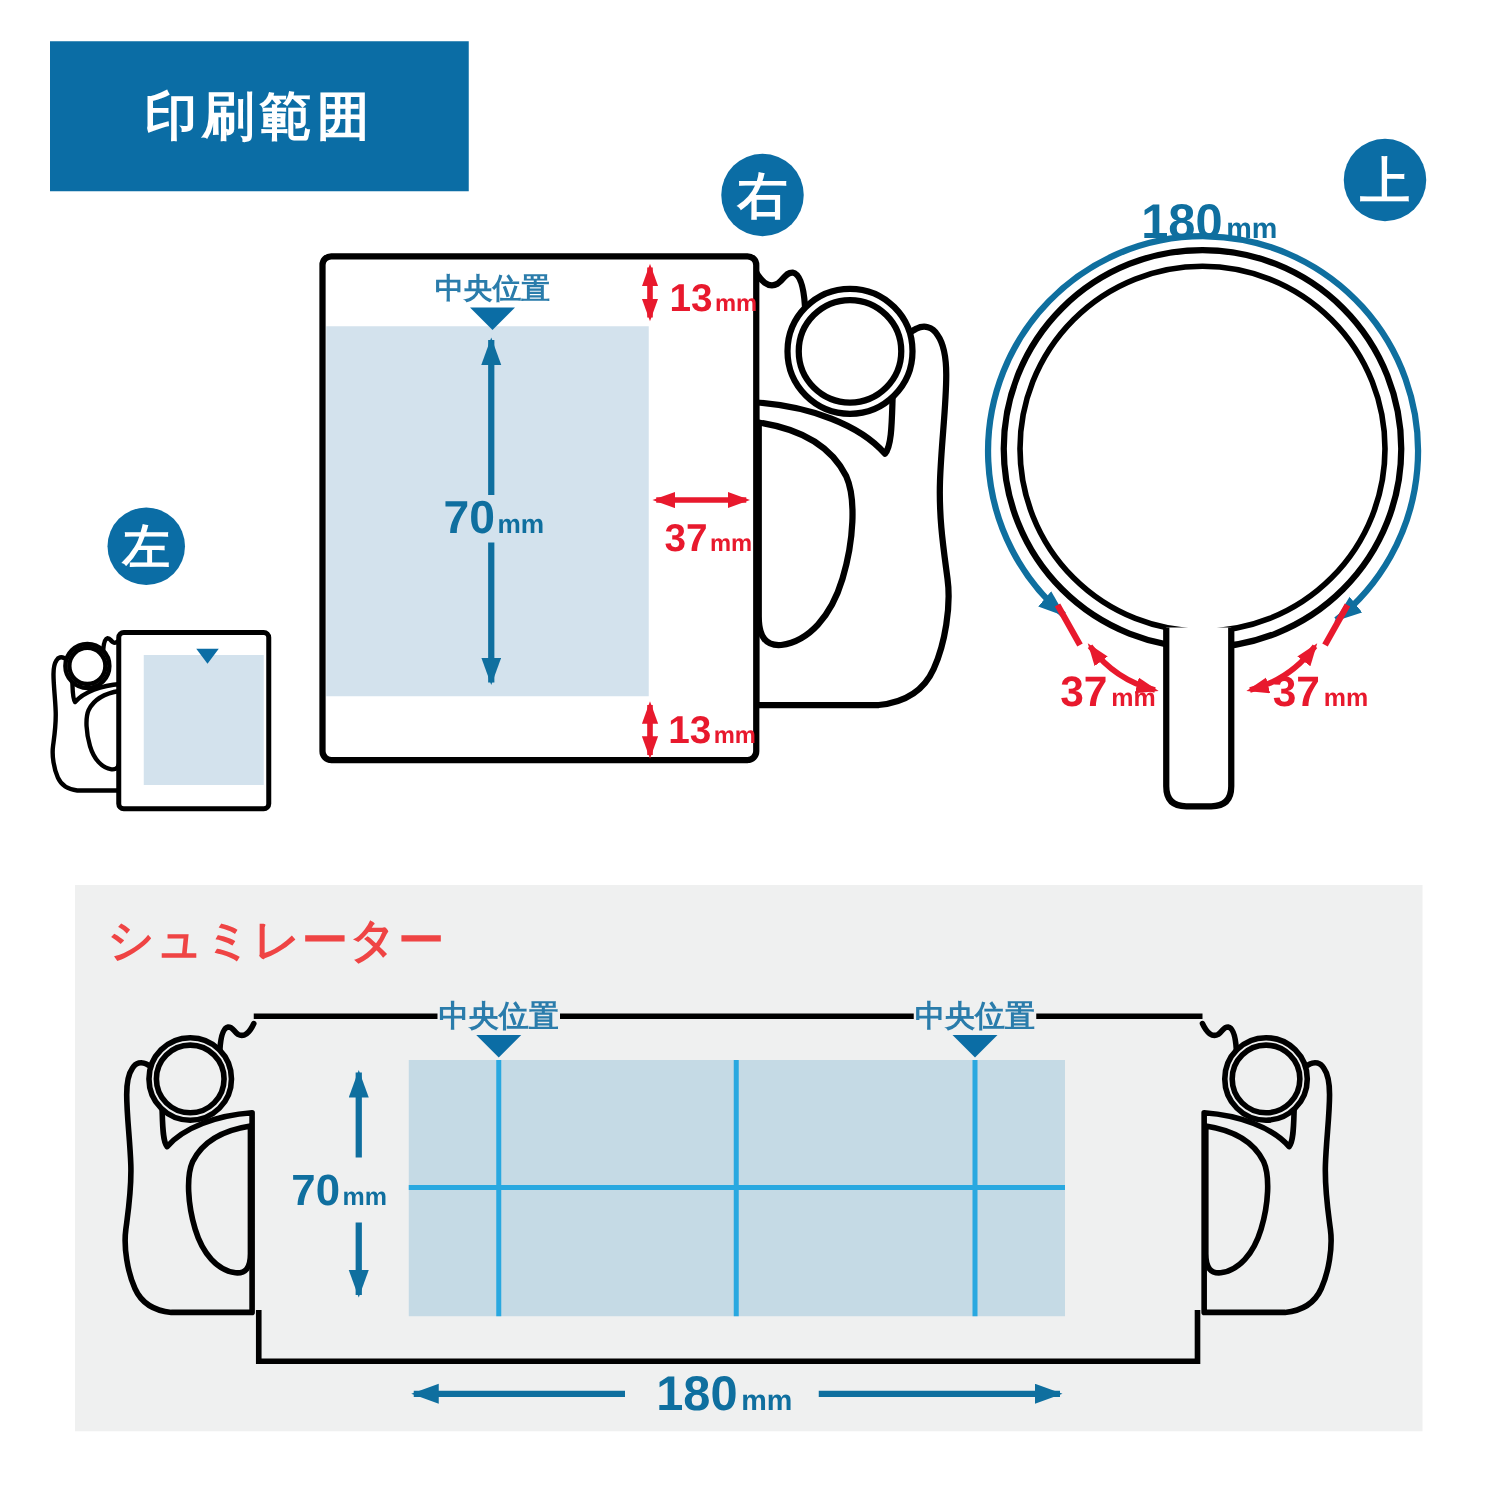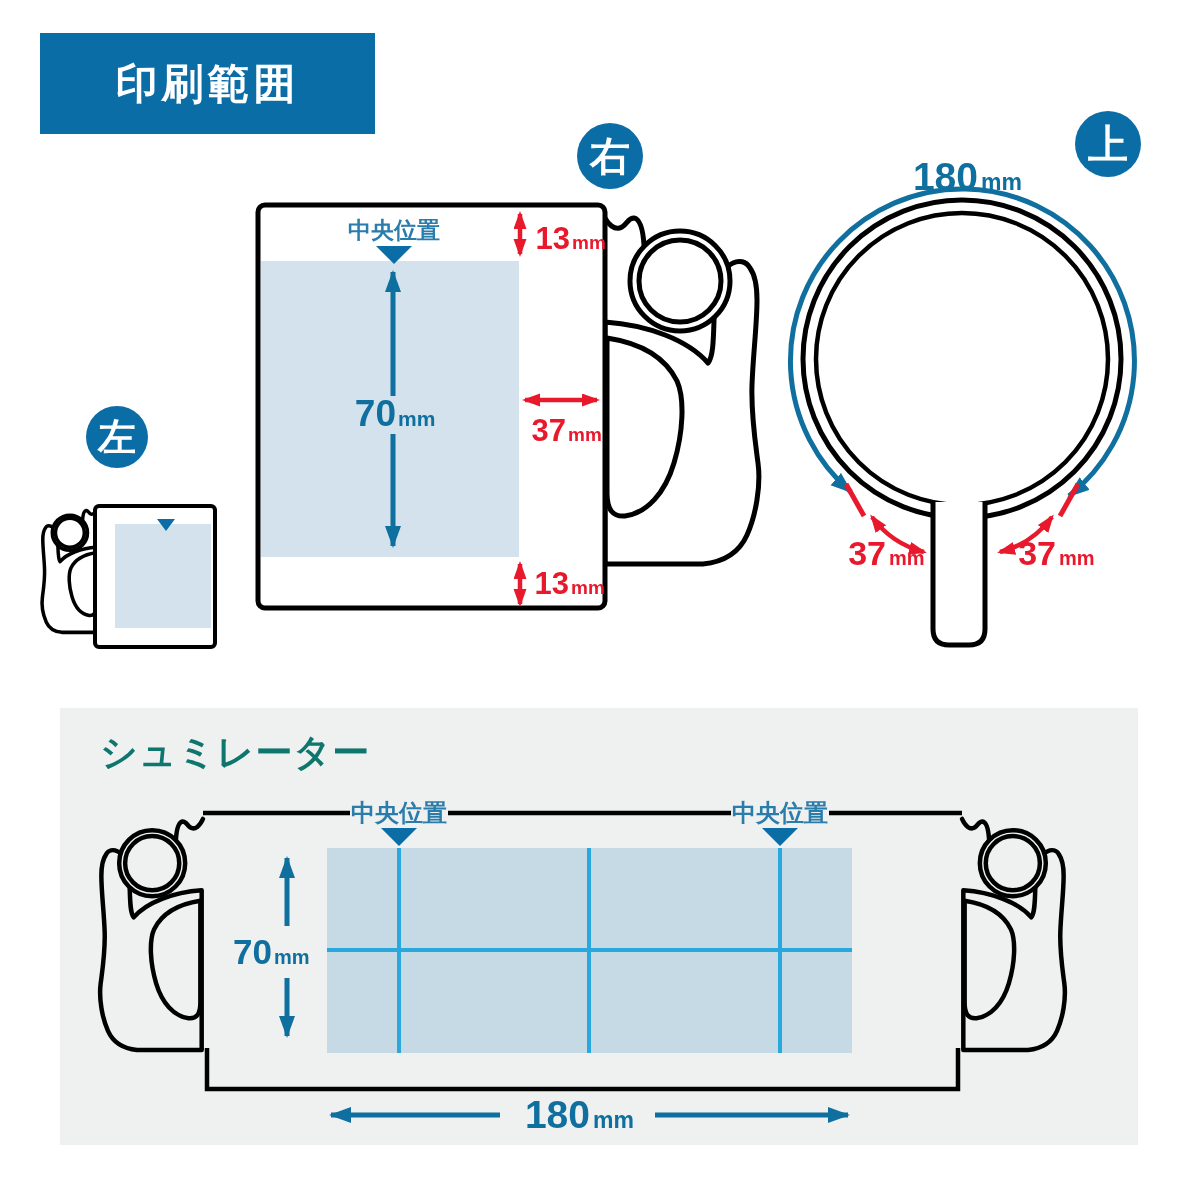--- a/index.html
+++ b/index.html
@@ -1,26 +1,26 @@
 <!DOCTYPE html>
 <html><head>
 <meta charset="utf-8">
 <style>
   html,body{margin:0;padding:0;background:#fff;}
   body{font-family:"Liberation Sans","DejaVu Sans",sans-serif;}
   .stage{position:relative;width:1200px;height:1200px;background:#fff;overflow:hidden;}
   .stage svg{position:absolute;left:0;top:0;}
   .banner{
-    position:absolute;left:40px;top:33px;width:335px;height:101px;
+    position:absolute;left:40px;top:33px;width:335px;height:120px;
     background:#0b6da5;color:#fff;display:flex;align-items:center;justify-content:center;
     font-size:42px;font-weight:bold;letter-spacing:4px;box-sizing:border-box;
   }
   .sim-panel{position:absolute;left:60px;top:708px;width:1078px;height:437px;background:#eff0f0;}
   .sim-title{
-    position:absolute;left:100px;top:728px;color:#0f766e;
+    position:absolute;left:86px;top:728px;color:#ef4444;
     font-size:37px;font-weight:bold;letter-spacing:1px;
   }
   
   text{font-family:"Liberation Sans","DejaVu Sans",sans-serif;font-weight:bold;}
   .dimB{fill:#0f6f9f;}
   .dimR{fill:#e8192d;}
   .lblC{fill:#2a7cab;}
   .badgeT{fill:#ffffff;}
 </style>
 </head>

